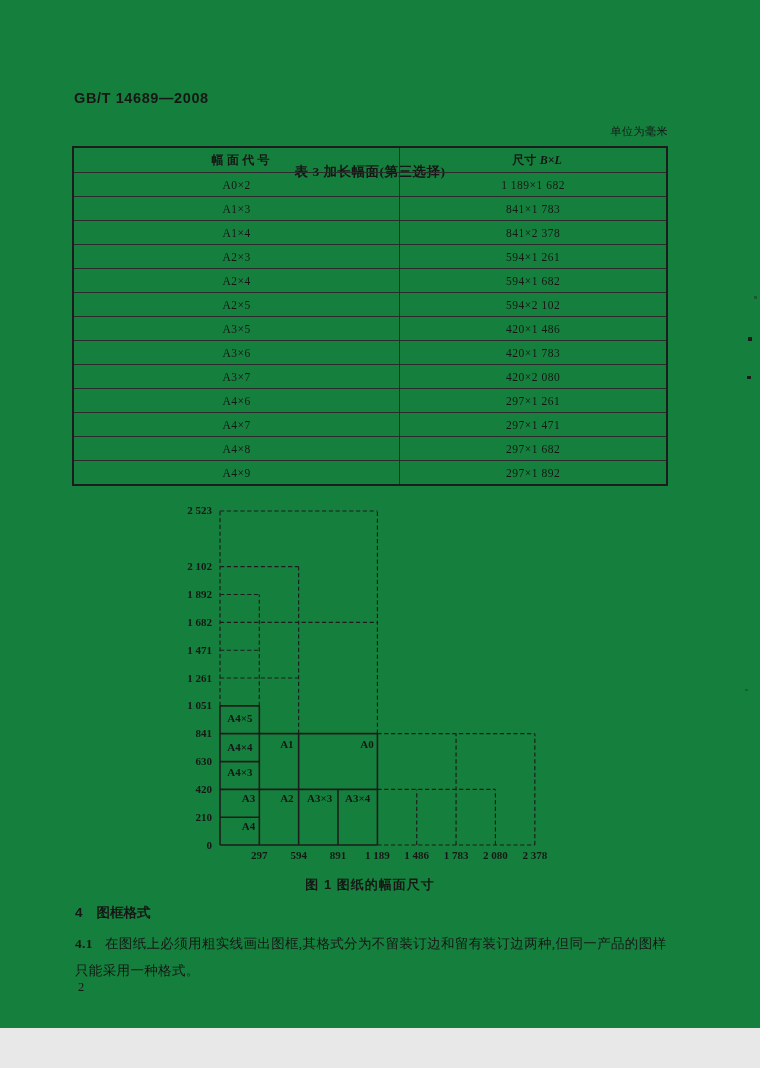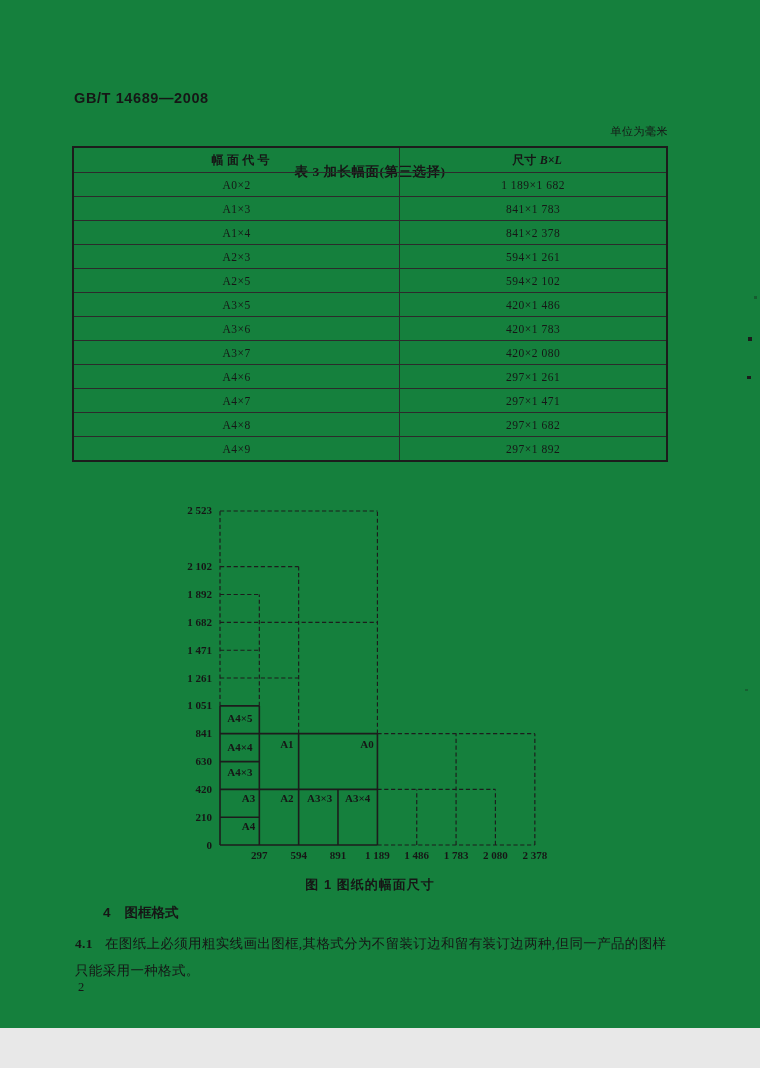--- a/index.html
+++ b/index.html
@@ -40,21 +40,21 @@
   .col-code { width:53.4%; }
   .figure-svg { position:absolute; left:175px; top:500px; }
   .fig-text { font-family:"Liberation Serif", serif; font-weight:700; font-size:11px; fill:#161616; }
   .fig-caption {
     position:absolute; left:72px; top:876px; width:596px; text-align:center;
     font-family:"Liberation Sans", sans-serif; font-weight:700;
     font-size:13px; letter-spacing:1px;
   }
   .section-heading {
     position:absolute; left:75px; top:904px;
-    font-family:"Liberation Sans", sans-serif; font-weight:700; font-size:13.5px;margin-left:28px;
+    font-family:"Liberation Sans", sans-serif; font-weight:700; font-size:13.5px;
   }
   .section-heading .sec-no { margin-right:14px; }
   .clause {
     position:absolute; left:75px; top:930px; width:660px;
     font-size:13.5px; line-height:27px; letter-spacing:0.35px;
   }
   .clause .clause-no {
     font-family:Liberation Serif, serif; font-weight:700; margin-right:12px;
   }
   .page-number { position:absolute; left:78px; top:980px; font-size:12.5px; }
@@ -90,20 +90,24 @@
           <td>A1×3</td>
           <td>841×1 783</td>
         </tr>
         <tr>
           <td>A1×4</td>
           <td>841×2 378</td>
         </tr>
         <tr>
           <td>A2×3</td>
           <td>594×1 261</td>
+        </tr>
+        <tr>
+          <td>A2×4</td>
+          <td>594×1 682</td>
         </tr>
         <tr>
           <td>A2×5</td>
           <td>594×2 102</td>
         </tr>
         <tr>
           <td>A3×5</td>
           <td>420×1 486</td>
         </tr>
         <tr>

